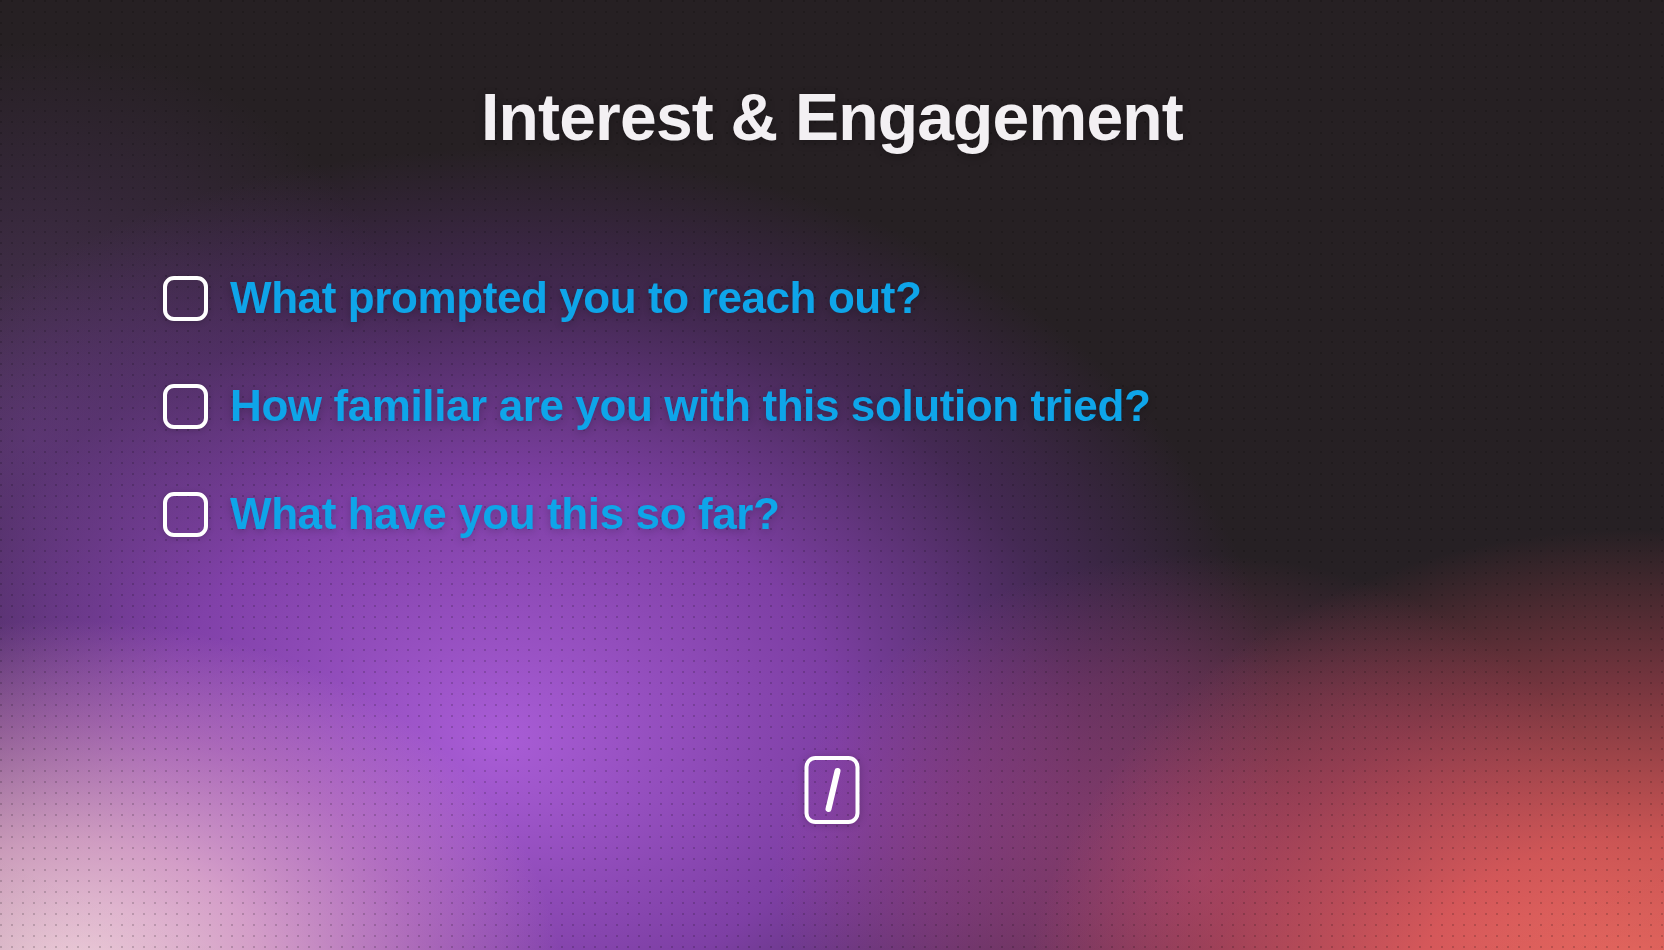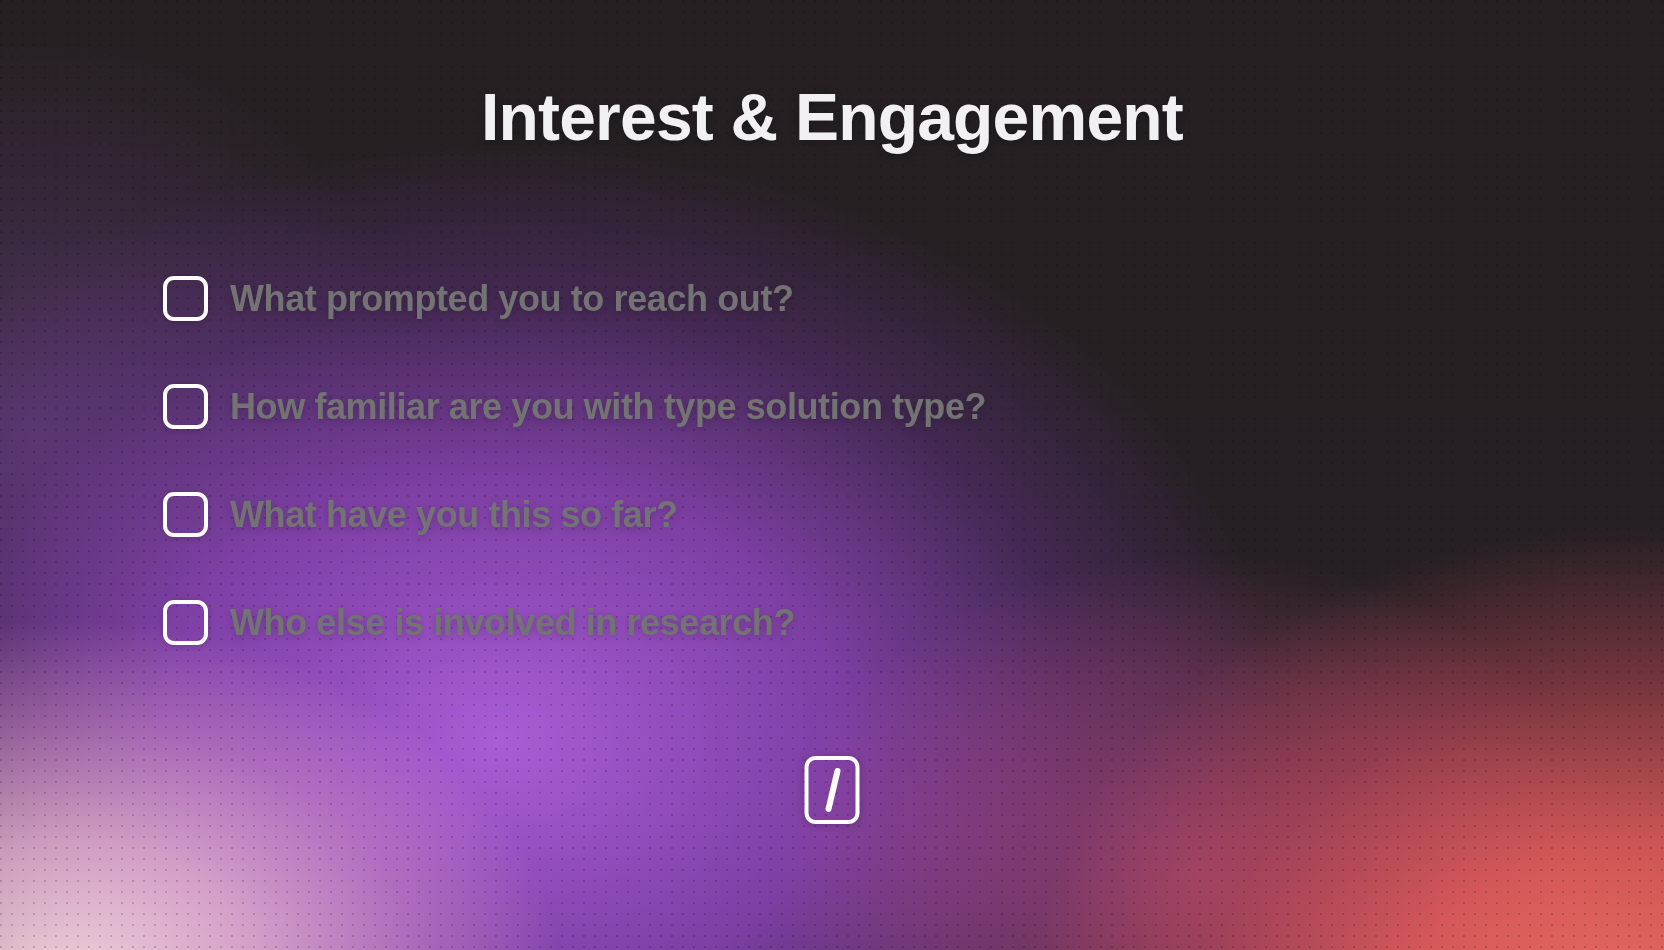--- a/index.html
+++ b/index.html
@@ -125,25 +125,25 @@
     flex:0 0 auto;
     width:45px; height:45px;
     border:4px solid #ffffff;
     border-radius:11px;
     background:transparent;
     box-shadow:0 1px 6px rgba(0,0,0,0.18);
   }
 
   .check-label {
     margin-left:22px;
-    font-size:36px;
+    font-size:44px;
     line-height:1.05;
     font-weight:700;
     letter-spacing:-0.4px;
-    color:#737373;
+    color:#0ea5e9;
     white-space:nowrap;
     text-shadow:0 2px 8px rgba(0,0,0,0.22);
   }
 
   
   .logo-mark {
     position:absolute;
     left:50%;
     top:756px;
     transform:translateX(-50%);
@@ -178,32 +178,28 @@
 
     <div class="checklist">
 
       <div class="check-item">
         <span class="checkbox"></span>
         <span class="check-label">What prompted you to reach out?</span>
       </div>
 
       <div class="check-item">
         <span class="checkbox"></span>
-        <span class="check-label">How familiar are you with type solution type?</span>
+        <span class="check-label">How familiar are you with this solution tried?</span>
       </div>
 
       <div class="check-item">
         <span class="checkbox"></span>
         <span class="check-label">What have you this so far?</span>
       </div>
 
-      <div class="check-item">
-        <span class="checkbox"></span>
-        <span class="check-label">Who else is involved in research?</span>
-      </div>
 
     </div>
 
     <div class="logo-mark">
       <svg viewBox="0 0 47 60" aria-hidden="true">
         <path d="M 29 11 L 20 49" stroke="#ffffff" stroke-width="6" stroke-linecap="round" fill="none"></path>
       </svg>
     </div>
 
   </div>

